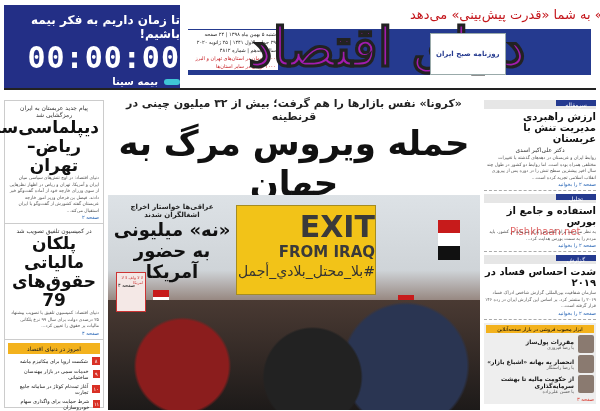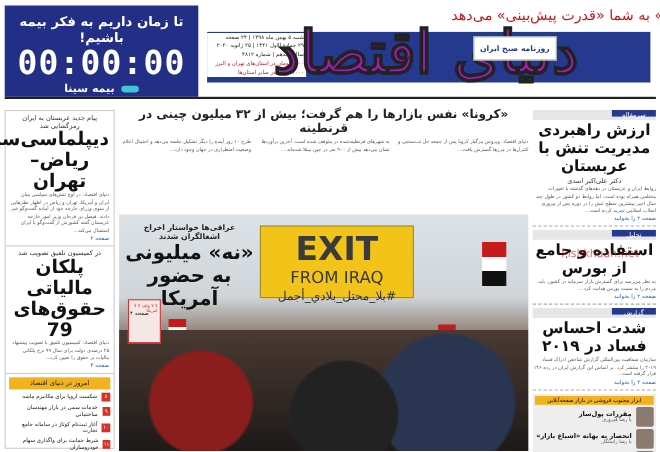--- a/index.html
+++ b/index.html
@@ -1,28 +1,28 @@
 <!DOCTYPE html>
 <html><head>
 <meta charset="utf-8">
 <style>
 *{box-sizing:border-box;margin:0;padding:0}
 body{width:600px;height:411px;background:#fff;font-family:"DejaVu Sans",sans-serif;overflow:hidden;position:relative;direction:rtl}
 .abs{position:absolute}
 
-.ad{left:4px;top:5px;width:176px;height:83px;background:#232f86;direction:rtl;text-align:center;color:#fff}
+.ad{left:4px;top:5px;width:176px;height:83px;background:#232f86;direction:rtl;text-align:right;color:#fff}
 .ad .t{font-size:12px;font-weight:bold;margin-top:8px}
 .ad .clock{font-family:"DejaVu Sans Mono",monospace;font-size:30px;font-weight:bold;color:#ffffff;letter-spacing:1px;margin-top:2px;direction:ltr;line-height:30px}
 .ad .brand{font-size:10px;font-weight:bold;margin-top:3px}
 .ad .brand .wave{display:inline-block;width:16px;height:6px;border-radius:3px;background:#3fc5d6;margin-left:6px;vertical-align:middle}
 
 .slogan{left:410px;top:7px;font-size:13px;color:#c4161c;white-space:nowrap}
 .bluebar{left:188px;top:29px;width:403px;height:46px;background:#253a8f}
 .logo{left:222px;top:10px;width:330px;height:75px;font-family:"DejaVu Serif",serif;font-size:54px;font-weight:bold;color:#a21caf;-webkit-text-stroke:1.5px #222;text-align:center;line-height:75px;white-space:nowrap}
-.daily{left:430px;top:33px;background:#fff;color:#253a8f;font-size:7px;font-weight:bold;padding:6px 5px;border:1px solid #9aa}
+.daily{left:430px;top:33px;background:#fff;color:#253a8f;font-size:7px;font-weight:bold;padding:16px 5px;border:1px solid #9aa}
 .pubinfo{left:188px;top:30px;width:90px;font-size:5px;line-height:8px;color:#222;direction:rtl;text-align:right;background:#fff;padding:0 2px}
 .pubinfo .r{color:#c4161c}
 .rule{left:4px;top:88px;width:592px;height:2px;background:#222}
 
 .lcol{left:4px;top:100px;width:100px;height:308px;border:1px solid #ccc}
 .lbox{border-bottom:1px solid #ccc;padding:3px 4px;text-align:right}
 .kicker{font-size:6px;color:#333;text-align:center}
 .bighead{font-size:17px;font-weight:bold;line-height:19px;text-align:center;color:#111}
 .body{font-size:4.5px;line-height:6.5px;color:#555}
 .more{font-size:5px;color:#1f5fb3}
@@ -32,34 +32,34 @@
 .num{background:#d93025;color:#fff;font-size:5px;width:8px;height:8px;display:inline-flex;align-items:center;justify-content:center;margin-left:4px}
 
 .cen{left:108px;top:93px;width:372px}
 .subhead{font-size:11px;font-weight:bold;text-align:center;color:#222;margin-top:4px}
 .mainhead{font-size:34px;font-weight:bold;text-align:center;color:#111;line-height:40px;letter-spacing:-1px}
 .cols{display:flex;gap:6px;margin-top:4px;height:32px}
 .cols .body{flex:1}
 .photo{left:108px;top:195px;width:372px;height:215px;background:linear-gradient(180deg,#dde2e6 0%,#cfd4d8 35%,#6a4b3c 60%,#2a2522 100%);overflow:hidden}
 .crowd{position:absolute;left:0;right:0;bottom:0;height:110px;background:radial-gradient(circle at 20% 60%,#8b1d1d 0 15%,transparent 16%),radial-gradient(circle at 55% 70%,#222 0 22%,transparent 23%),radial-gradient(circle at 80% 60%,#2a3552 0 20%,transparent 21%),linear-gradient(0deg,#1d1a19,#4a3a33)}
 .flag{position:absolute;width:16px;height:22px;background:linear-gradient(#c71b1b 33%,#fff 33% 66%,#111 66%)}
-.sign{left:128px;top:10px;width:140px;height:66px;background:#f2c318;border:1px solid #a58c22;text-align:center;direction:ltr}
+.sign{left:128px;top:10px;width:140px;height:90px;background:#f2c318;border:1px solid #a58c22;text-align:right;direction:ltr}
 .sign .ex{font-size:30px;font-weight:bold;color:#3a3a3a;line-height:34px;margin-top:4px}
-.sign .fi{font-size:15px;font-weight:normal;color:#3a3a3a;line-height:16px}
-.sign .ar{font-size:11px;color:#333;direction:rtl;margin-top:3px}
+.sign .fi{font-size:15px;font-weight:bold;color:#3a3a3a;line-height:16px}
+.sign .ar{font-size:14px;color:#333;direction:rtl;margin-top:3px}
 .pcap{right:248px;top:8px;width:120px;text-align:center;color:#111}
 .pcap .k{font-size:7px;font-weight:bold;color:#222}
 .pcap .h{font-size:18px;font-weight:bold;line-height:21px}
 .pcap .pg{font-size:5px;text-align:left;padding-left:6px}
 .placard{left:8px;top:77px;width:30px;height:40px;background:#f4e8e6;border:1px solid #c33;font-size:4px;color:#c33;padding:2px}
 
 .rcol{left:484px;top:100px;width:112px;height:308px}
 .tag{background:#253a8f;color:#fff;font-size:6px;width:40px;text-align:center;padding:1px 0;margin-right:0;margin-bottom:3px}
 .tagrow{background:#e6e6e6;height:9px;display:flex;justify-content:flex-start}
-.rhead{font-size:14px;font-weight:bold;text-align:center;color:#111;margin:2px 0}
+.rhead{font-size:10px;font-weight:bold;text-align:right;color:#111;margin:2px 0}
 .rauthor{font-size:6px;text-align:center;color:#333;margin-bottom:2px}
 .rsec{border-bottom:1px dashed #aaa;padding-bottom:3px;margin-bottom:3px}
 .opbox{background:#eee;padding:2px}
 .ophead{background:#f3b21d;font-size:5px;text-align:center;padding:1px;margin-bottom:2px}
 .op{display:flex;align-items:center;justify-content:flex-start;margin-bottom:2px}
 .op .pic{width:16px;height:18px;background:#8a7a70;border-radius:2px;margin-left:4px;flex-shrink:0}
 .op .txt{font-size:6px;font-weight:bold;color:#111}
 .op .au{font-size:4.5px;font-weight:normal;color:#555}
 .wm2{left:510px;top:226px;font-size:10px;color:#c00;opacity:.6;direction:ltr}
 </style>
@@ -115,20 +115,21 @@
     <div class="li">
         <span class="num">۱۱</span>
         <span>شرط حمایت برای واگذاری سهام خودروسازان</span>
       </div>
 
   </div>
 </div>
 
 <div class="abs cen">
   <div class="subhead">«کرونا» نفس بازارها را هم گرفت؛ بیش از ۳۲ میلیون چینی در قرنطینه</div>
+  <div class="mainhead">حمله ویروس مرگ به جهان</div>
   <div class="cols">
     <div class="body">دنیای اقتصاد: ویروس مرگبار کرونا پس از جمعه حل تب‌سنجی و کنترل‌ها در مرزها گسترش یافت...</div>
     <div class="body">به شهرهای قرنطینه‌شده در متوقف شده است. آخرین برآوردها نشان می‌دهد بیش از ۹۰۰ نفر در چین مبتلا شده‌اند...</div>
     <div class="body">طرح ۱۰ روز آینده را دیگر تشکیل جلسه می‌دهد و احتمال اعلام وضعیت اضطراری در جهان وجود دارد...</div>
   </div>
 </div>
 
 <div class="abs photo">
   <div class="flag" style="left:45px;top:95px"></div>
   <div class="flag" style="left:75px;top:110px"></div>

